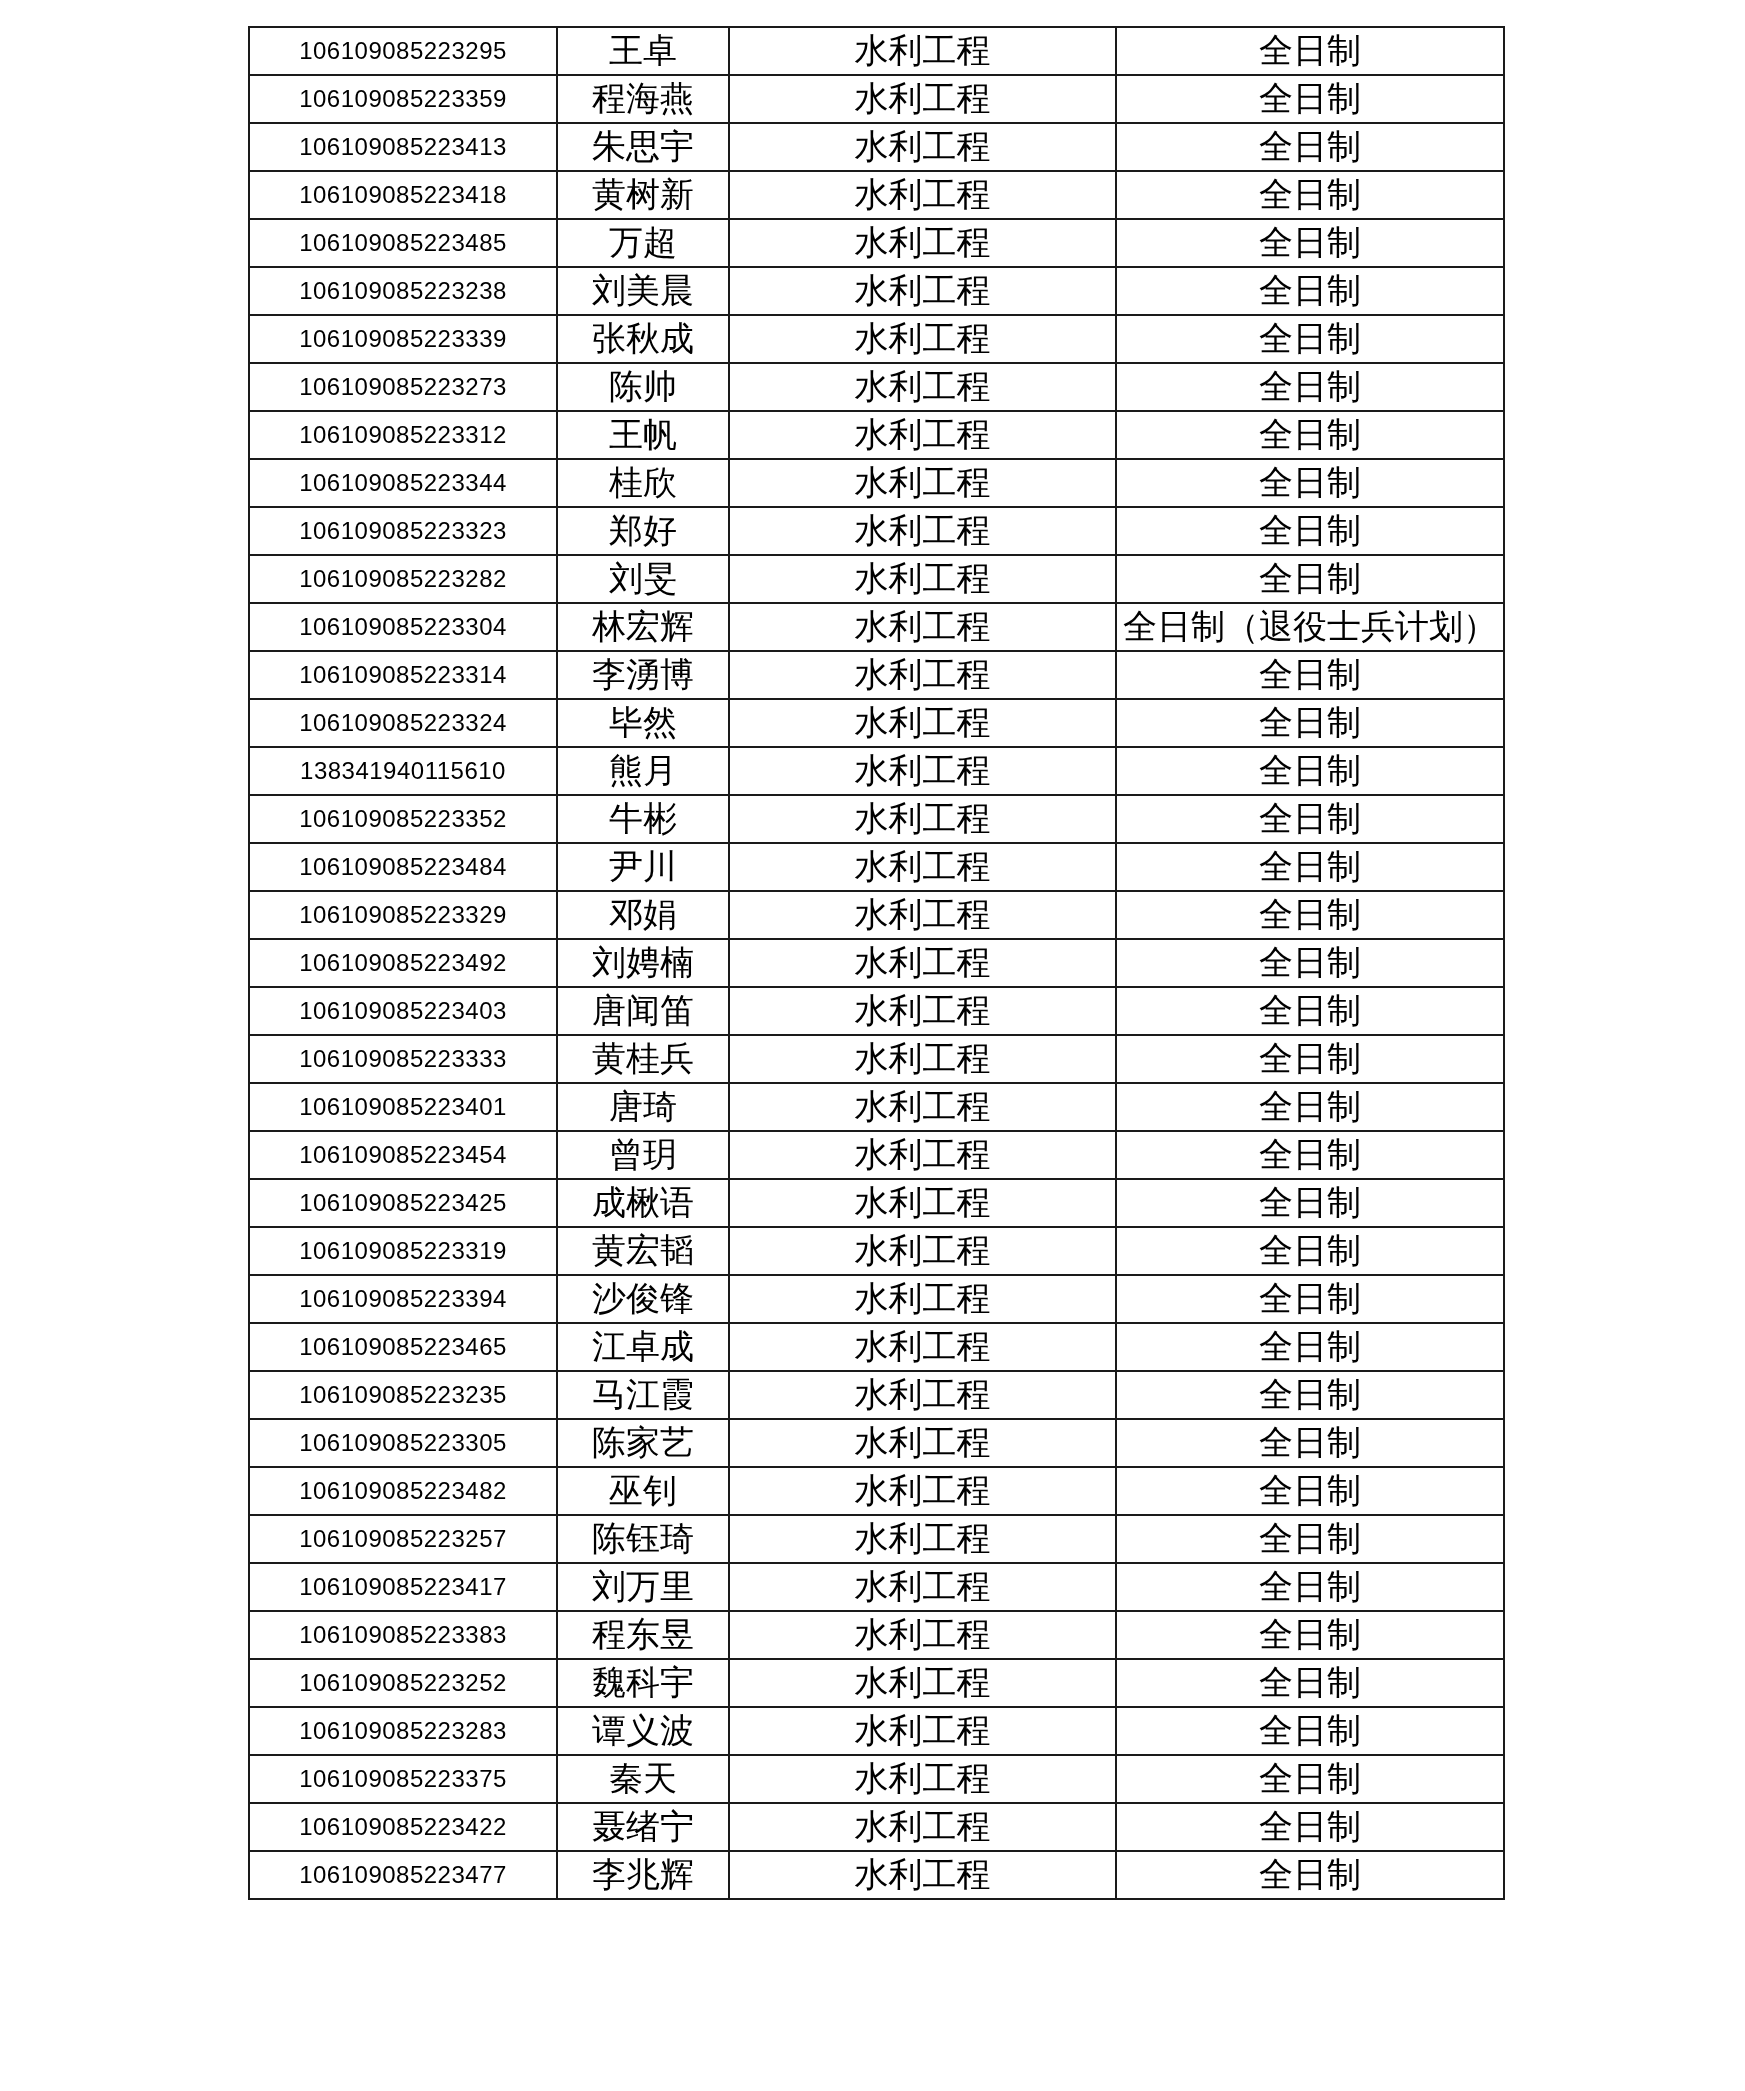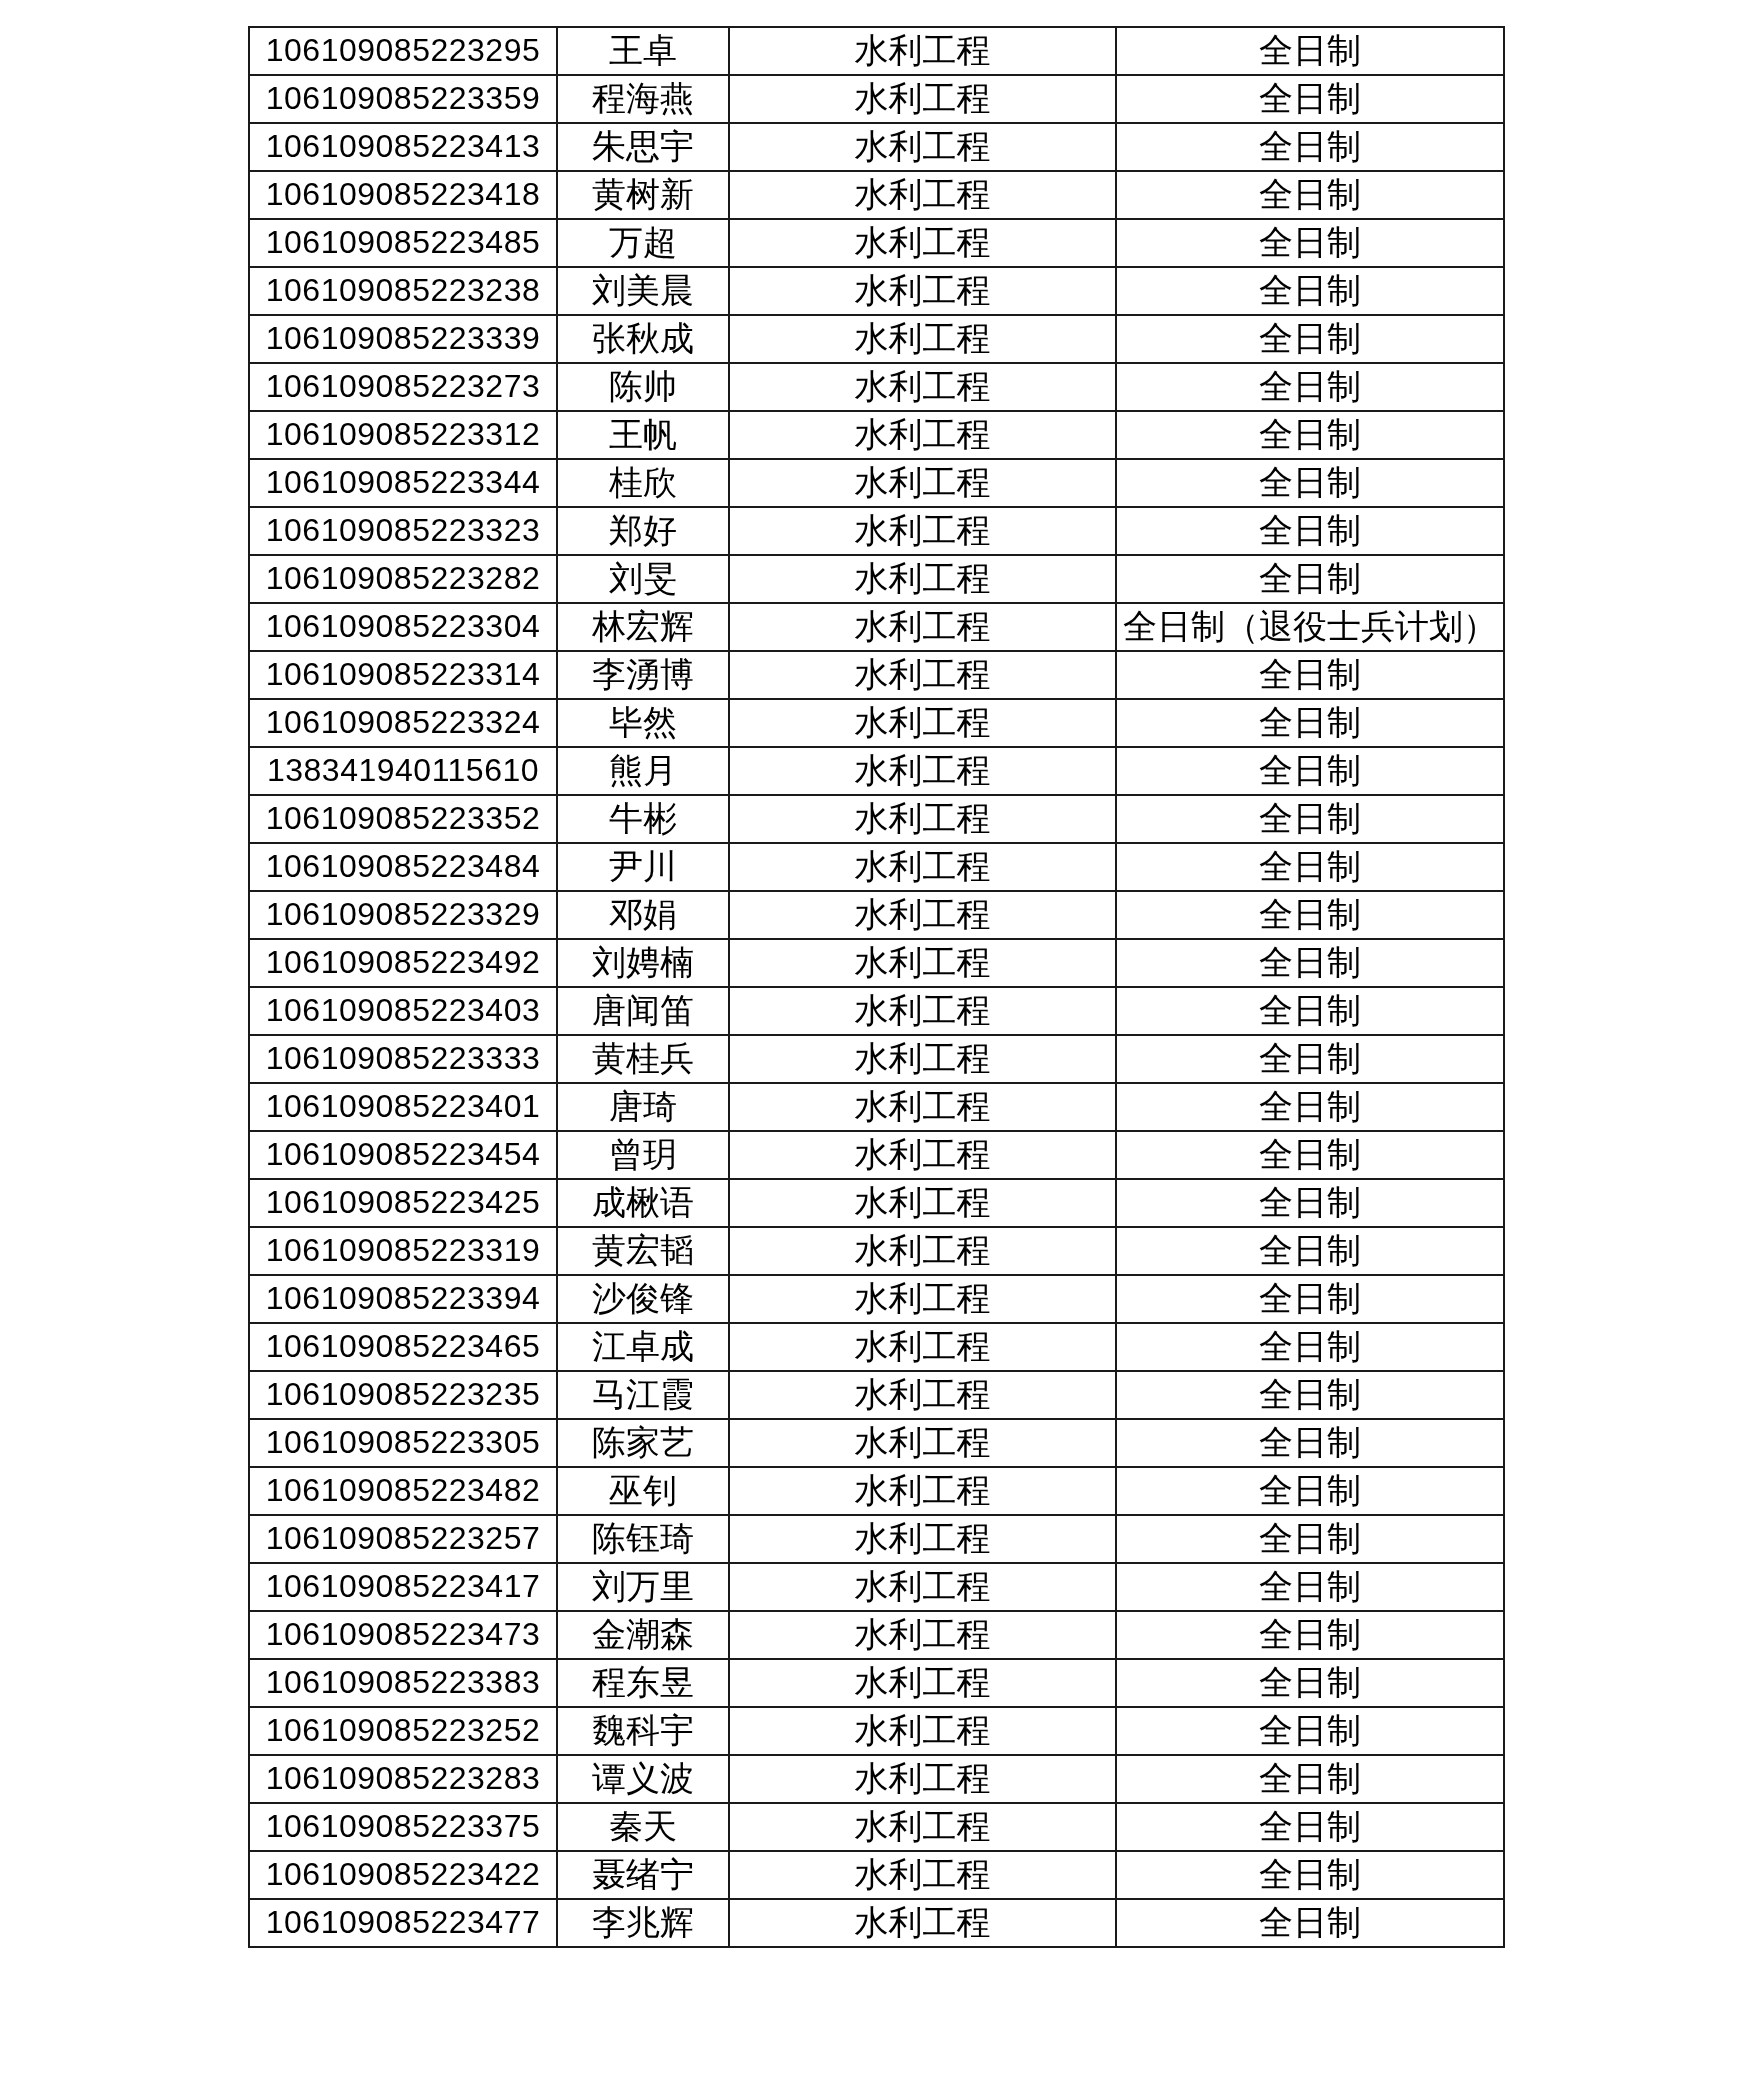--- a/index.html
+++ b/index.html
@@ -40,21 +40,21 @@
     border: 2px solid #1a1a1a;
     border-top-width: 2.9px;
     border-bottom-width: 2.9px;
   }
   col.c-id    { width: 308px; }
   col.c-name  { width: 172px; }
   col.c-major { width: 387px; }
   col.c-mode  { width: 388px; }
   td.cell-id {
     font-family: "Liberation Sans", "DejaVu Sans", sans-serif;
-    font-size: 32px;
+    font-size: 24px;
     letter-spacing: 0.5px;
   }
   td.cell-cjk {
     font-family: "Liberation Serif", "DejaVu Serif", serif;
     font-size: 34px;
   }
 </style>
 </head>
 <body>
 
@@ -259,26 +259,20 @@
     <td class="cell-cjk">水利工程</td>
     <td class="cell-cjk">全日制</td>
   </tr>
         <tr>
     <td class="cell-id">106109085223417</td>
     <td class="cell-cjk">刘万里</td>
     <td class="cell-cjk">水利工程</td>
     <td class="cell-cjk">全日制</td>
   </tr>
         <tr>
-    <td class="cell-id">106109085223473</td>
-    <td class="cell-cjk">金潮森</td>
-    <td class="cell-cjk">水利工程</td>
-    <td class="cell-cjk">全日制</td>
-  </tr>
-        <tr>
     <td class="cell-id">106109085223383</td>
     <td class="cell-cjk">程东昱</td>
     <td class="cell-cjk">水利工程</td>
     <td class="cell-cjk">全日制</td>
   </tr>
         <tr>
     <td class="cell-id">106109085223252</td>
     <td class="cell-cjk">魏科宇</td>
     <td class="cell-cjk">水利工程</td>
     <td class="cell-cjk">全日制</td>

